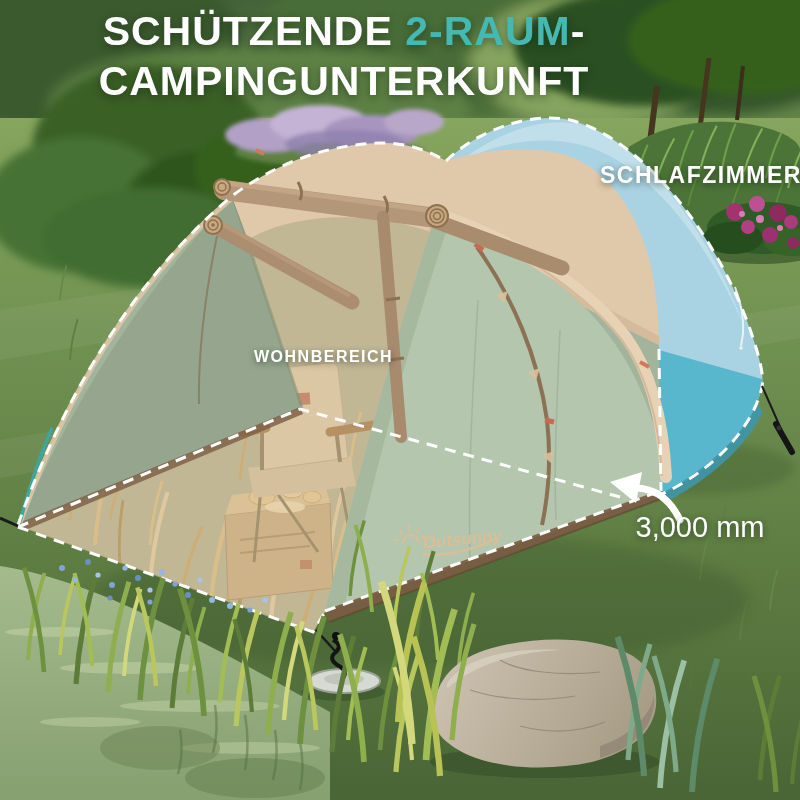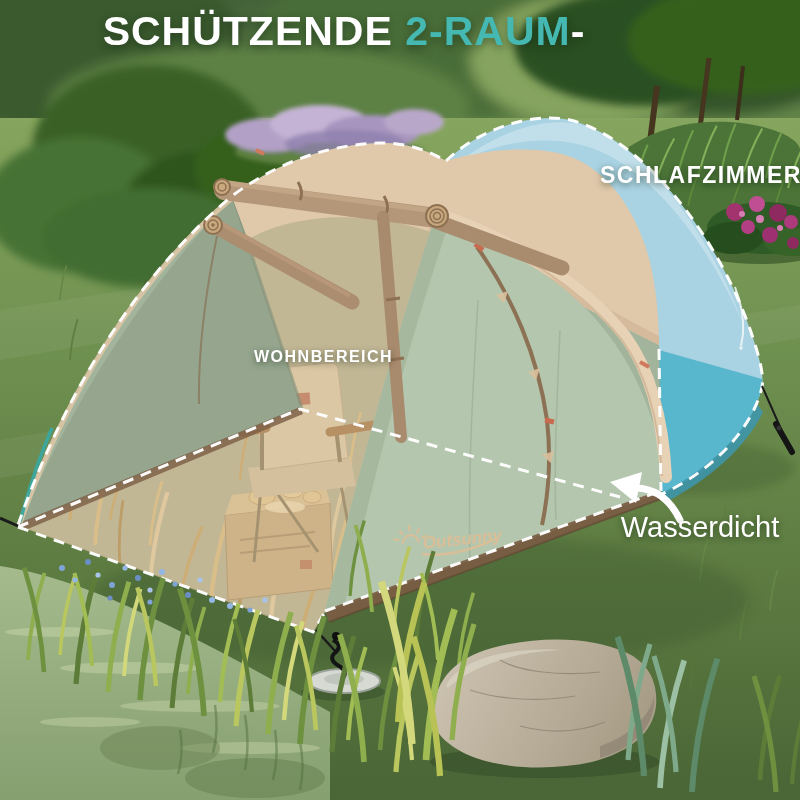--- a/index.html
+++ b/index.html
@@ -436,21 +436,22 @@
   </g>
 
   <g>
     <path d="M680,520 C670,499 655,489 637,488" stroke="#ffffff" stroke-width="7" fill="none" stroke-linecap="round"></path>
     <path d="M610,482 L642,472 L636,503 Z" fill="#ffffff"></path>
   </g>
 </svg>
 
 <div class="headline">
   <div><span>SCHÜTZENDE </span><span class="accent">2-RAUM</span><span>-</span></div>
+  <div>CAMPINGUNTERKUNFT</div>
 </div>
 
 <div class="label label-bedroom">SCHLAFZIMMER</div>
 <div class="label label-living">WOHNBEREICH</div>
 
 <div class="callout">
-  <div>Wasserdicht</div>
+  <div>3,000 mm</div>
 </div>
 </div>
 
 </body></html>

